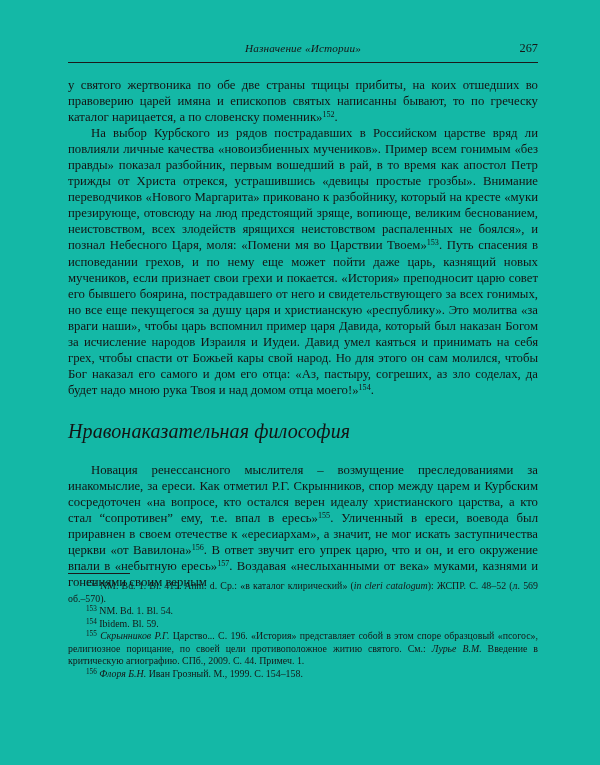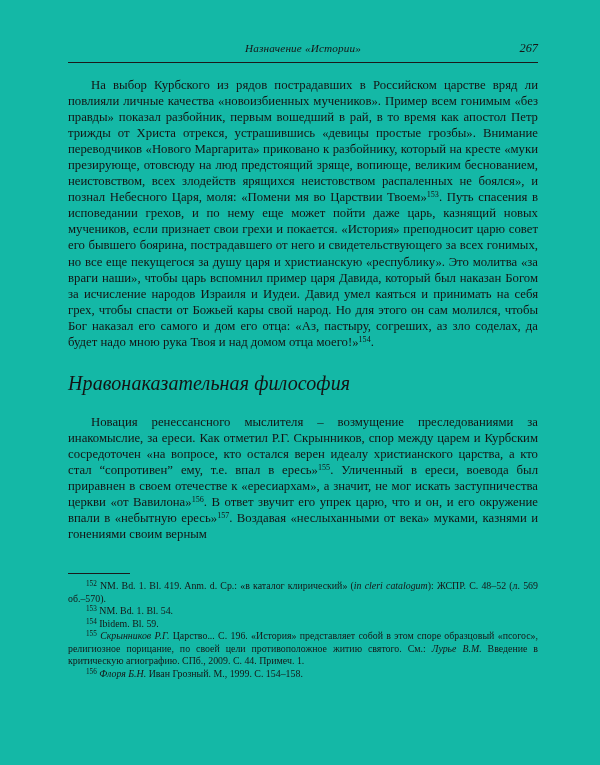--- a/index.html
+++ b/index.html
@@ -33,21 +33,20 @@
     font-size: 11.2px;
     letter-spacing: 0.15px;
     color: #161616;
   }
   .runhead-pageno {
     position: absolute;
     right: 0;
     top: 41px;
     font-size: 12.3px;
     color: #161616;
-    font-style: italic;
   }
   .runhead-rule {
     position: absolute;
     left: 0;
     right: 0;
     top: 62px;
     border-top: 1.1px solid #1a1a1a;
   }
 
   
@@ -122,20 +121,21 @@
 <div class="page">
 
   <div class="content">
     <div class="runhead-title">Назначение «Истории»</div>
     <div class="runhead-pageno">267</div>
     <div class="runhead-rule"></div>
   </div>
 
   <div class="body-block">
     <div id="body-paras">
+        <p class="para"><span>у святого жертвоника по обе две страны тщицы прибиты, на коих отшедших во правоверию царей имяна и епископов святых написанны бывают, то по греческу каталог нарицается, а по словенску поменник»</span><sup>152</sup><span>.</span></p>
         <p class="para indent"><span>На выбор Курбского из рядов пострадавших в Российском царстве вряд ли повлияли личные качества «новоизбиенных мучеников». Пример всем гонимым «без правды» показал разбойник, первым вошедший в рай, в то время как апостол Петр трижды от Христа отрекся, устрашившись «девицы простые грозбы». Внимание переводчиков «Нового Маргарита» приковано к разбойнику, который на кресте «муки презирующе, отовсюду на люд предстоящий зряще, вопиюще, великим беснованием, неистовством, всех злодейств ярящихся неистовством распаленных не боялся», и познал Небесного Царя, моля: «Помени мя во Царствии Твоем»</span><sup>153</sup><span>. Путь спасения в исповедании грехов, и по нему еще может пойти даже царь, казнящий новых мучеников, если признает свои грехи и покается. «История» преподносит царю совет его бывшего боярина, пострадавшего от него и свидетельствующего за всех гонимых, но все еще пекущегося за душу царя и христианскую «республику». Это молитва «за враги наши», чтобы царь вспомнил пример царя Давида, который был наказан Богом за исчисление народов Израиля и Иудеи. Давид умел каяться и принимать на себя грех, чтобы спасти от Божьей кары свой народ. Но для этого он сам молился, чтобы Бог наказал его самого и дом его отца: «Аз, пастыру, согреших, аз зло соделах, да будет надо мною рука Твоя и над домом отца моего!»</span><sup>154</sup><span>.</span></p>
       </div>
     <h2 class="section-head">Нравонаказательная философия</h2>
     <div id="body-paras-after">
         <p class="para indent"><span>Новация ренессансного мыслителя – возмущение преследованиями за инакомыслие, за ереси. Как отметил Р.Г. Скрынников, спор между царем и Курбским сосредоточен «на вопросе, кто остался верен идеалу христианского царства, а кто стал “сопротивен” ему, т.е. впал в ересь»</span><sup>155</sup><span>. Уличенный в ереси, воевода был приравнен в своем отечестве к «ересиархам», а значит, не мог искать заступничества церкви «от Вавилона»</span><sup>156</sup><span>. В ответ звучит его упрек царю, что и он, и его окружение впали в «небытную ересь»</span><sup>157</sup><span>. Воздавая «неслыханными от века» муками, казнями и гонениями своим верным</span></p>
       </div>
   </div>
 
   <div class="footnotes">
     <div class="fn-rule"></div>

